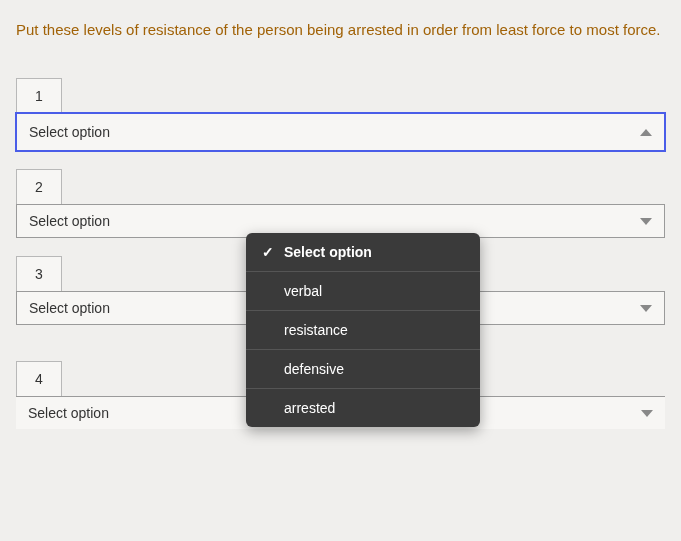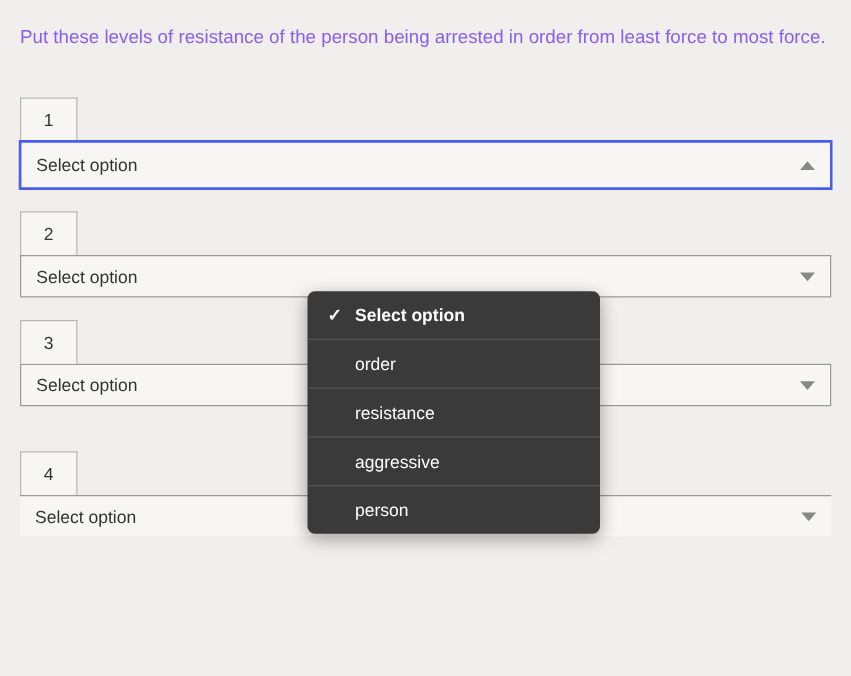--- a/index.html
+++ b/index.html
@@ -10,21 +10,21 @@
     body {
       font-family: Arial, sans-serif;
       background: #f0efed;
       width: 681px;
       height: 541px;
       padding: 18px 16px;
       position: relative;
     }
     .question {
       font-size: 15px;
-      color: #8b5cf6;
+      color: #a16207;
       line-height: 1.6;
       margin-bottom: 36px;
     }
     .item-group {
       margin-bottom: 18px;
     }
     .number-box {
       display: inline-block;
       border: 1px solid #b8b8b8;
       border-bottom: none;
@@ -140,27 +140,27 @@
   </div>
 </div>
 
 <div class="dropdown-menu">
   <div class="dropdown-item dropdown-header">
     <span class="check">✓</span>
     <span class="label">Select option</span>
   </div>
   <div class="dropdown-item">
     <span class="check"></span>
-    <span class="label">order</span>
+    <span class="label">verbal</span>
   </div>
   <div class="dropdown-item">
     <span class="check"></span>
     <span class="label">resistance</span>
   </div>
   <div class="dropdown-item">
     <span class="check"></span>
-    <span class="label">aggressive</span>
+    <span class="label">defensive</span>
   </div>
   <div class="dropdown-item">
     <span class="check"></span>
-    <span class="label">person</span>
+    <span class="label">arrested</span>
   </div>
 </div>
 
 </body></html>

